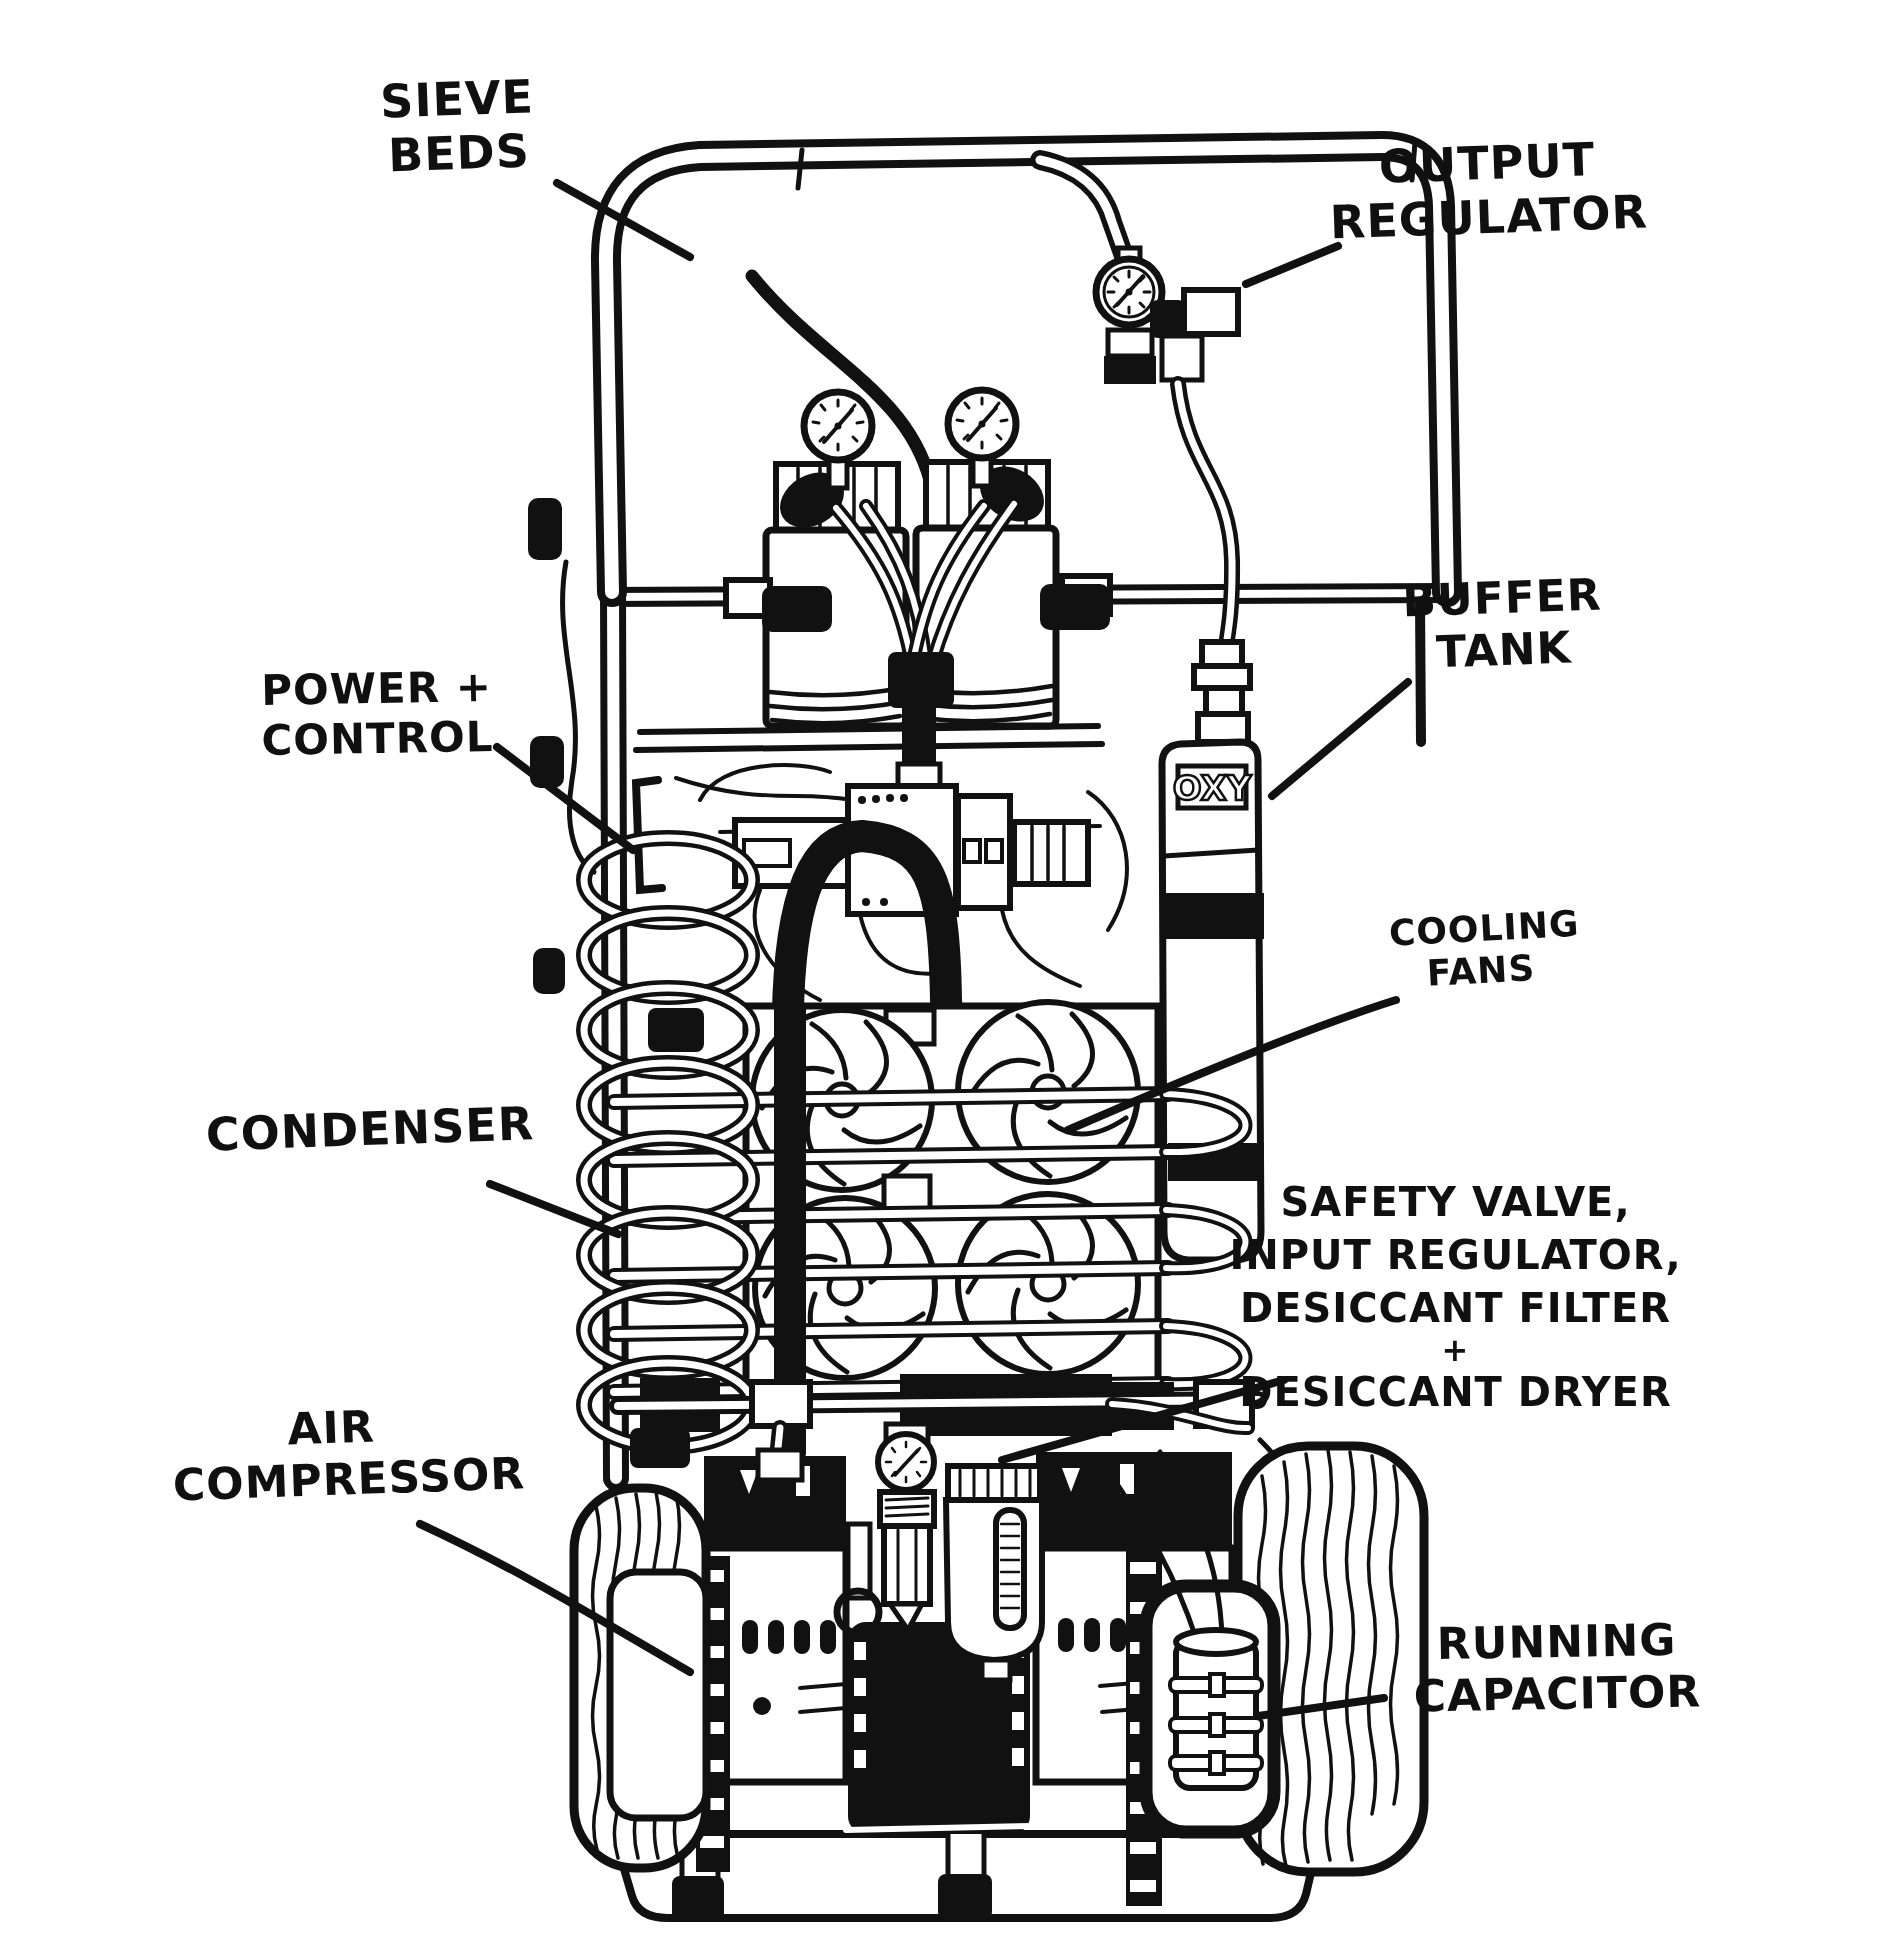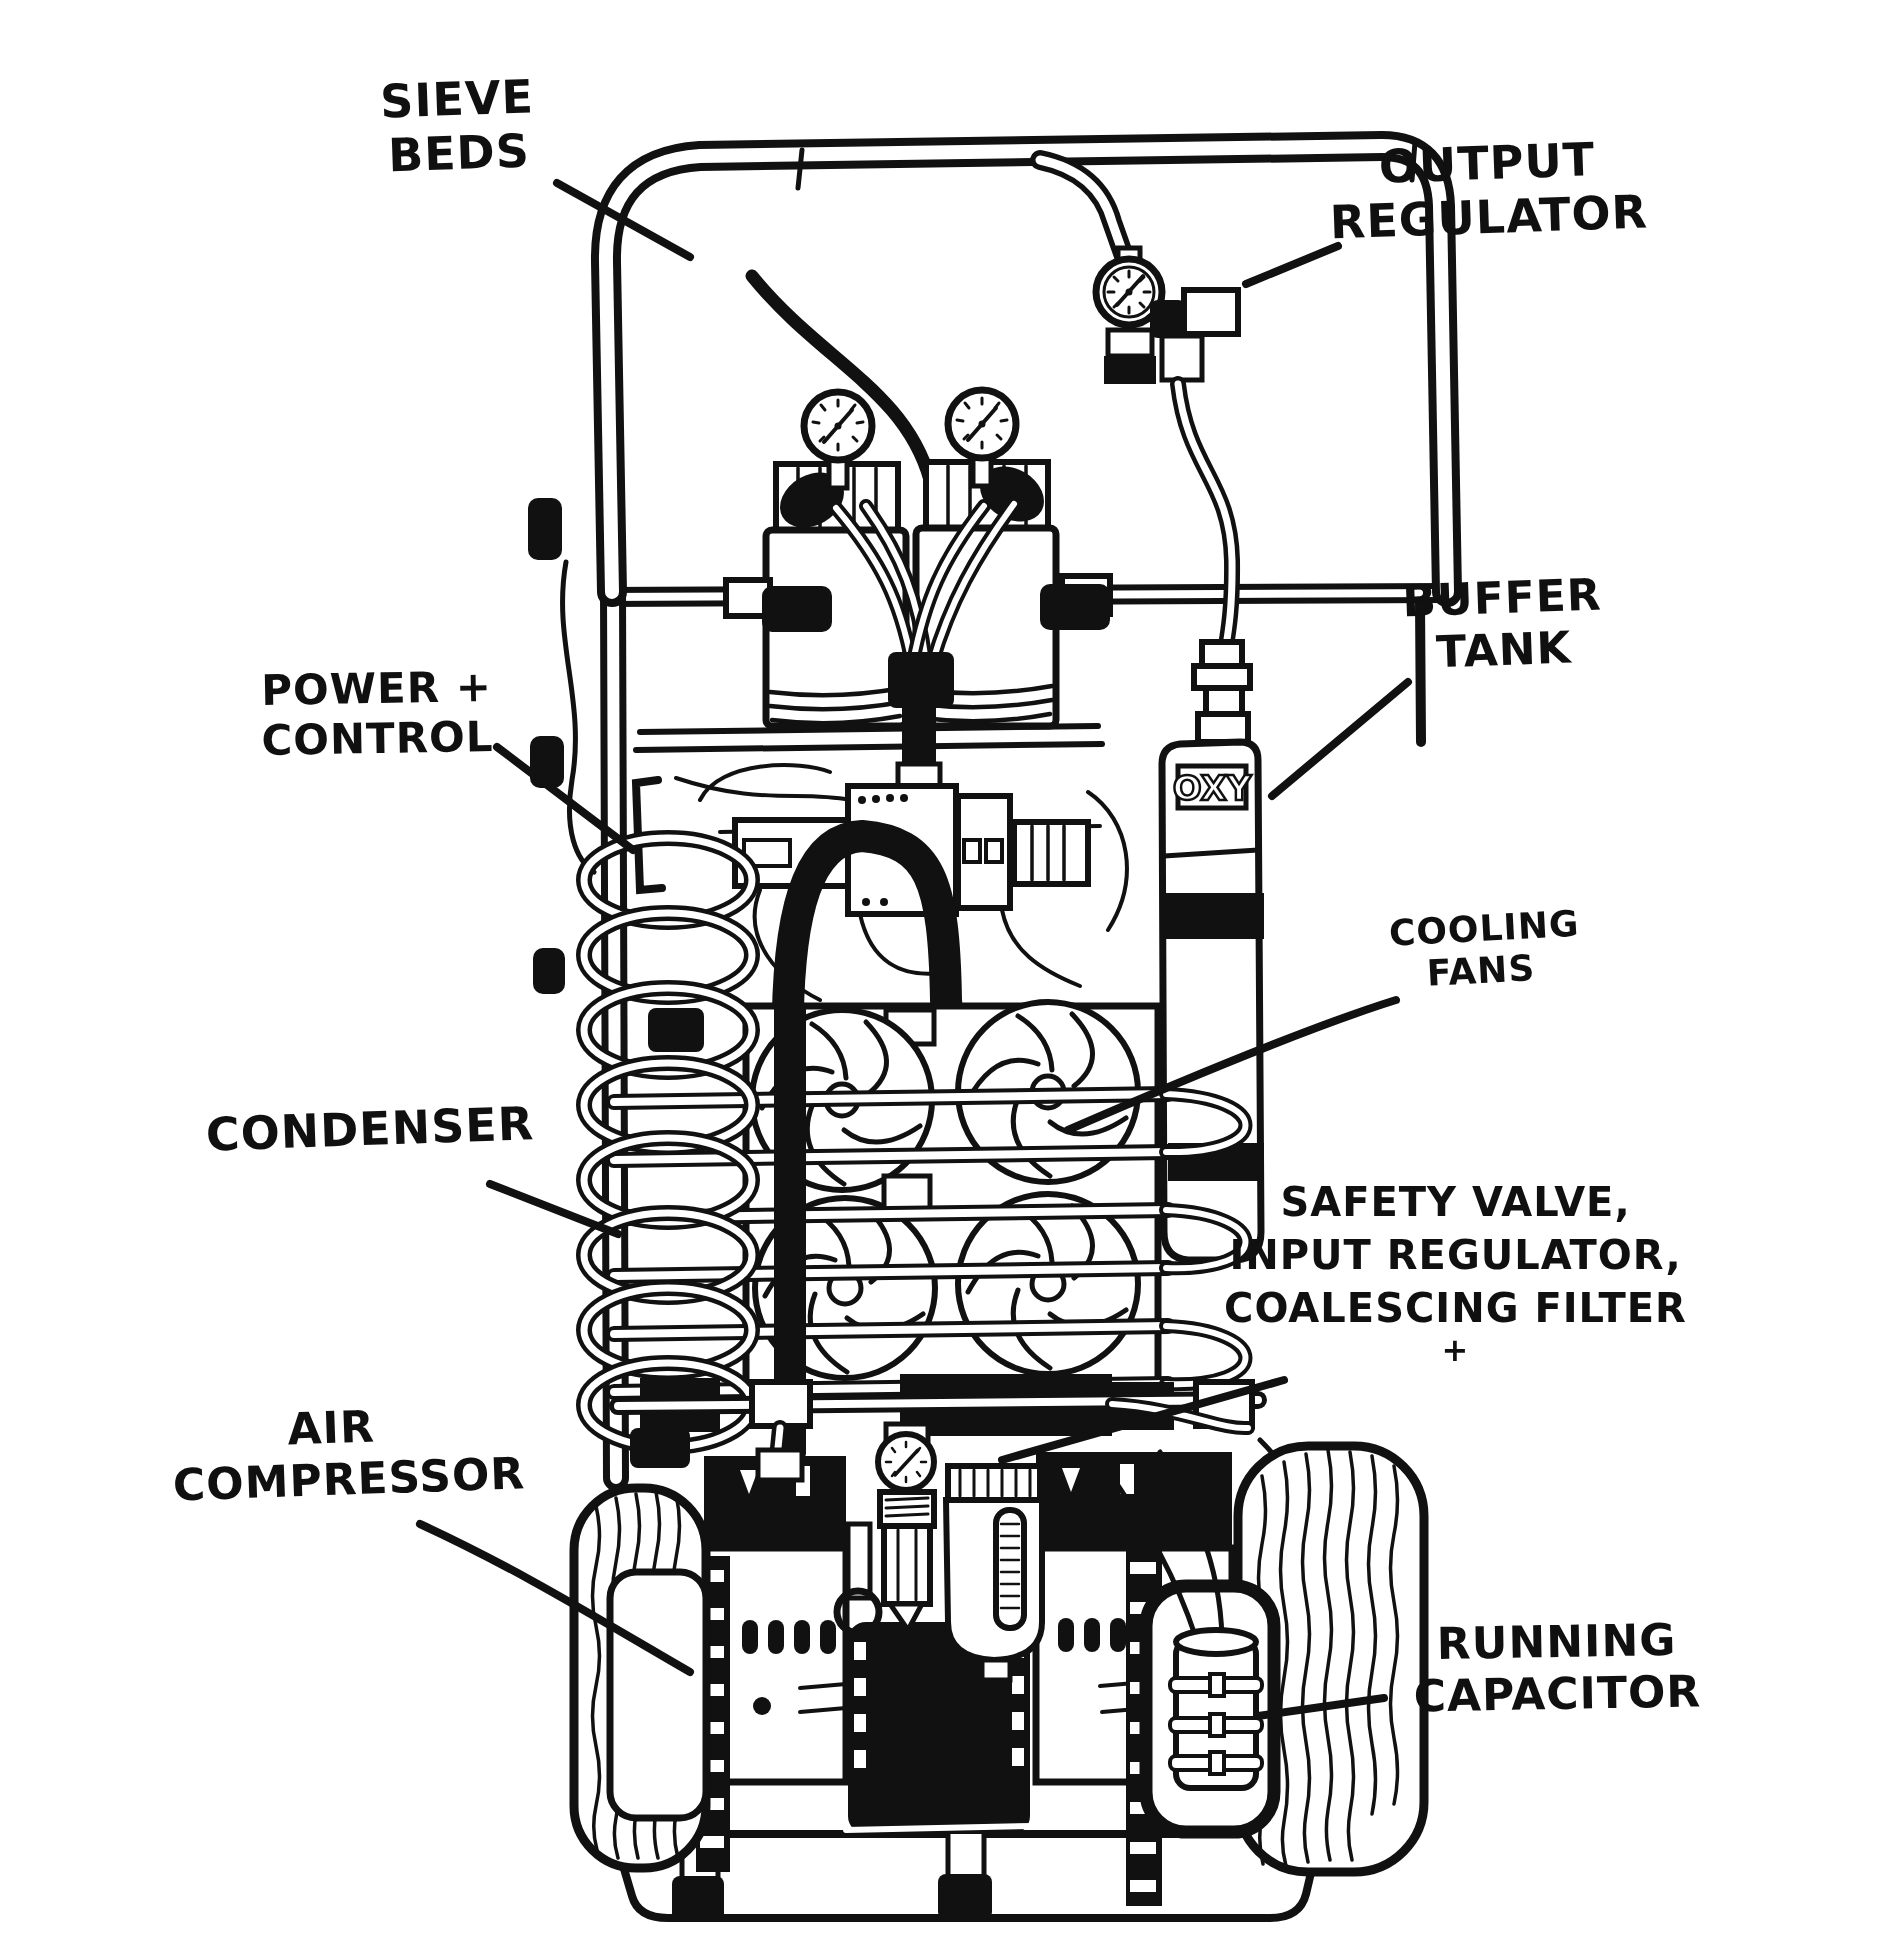--- a/index.html
+++ b/index.html
@@ -393,22 +393,23 @@
   <div>FANS</div>
 </div>
 
 <div class="lbl t-2" style="left:200px;top:1102px;width:340px;font-size:46px;">
   <div>CONDENSER</div>
 </div>
 
 <div class="lbl" style="left:1218px;top:1176px;width:475px;font-size:40px;line-height:1.32;">
   <div>SAFETY VALVE,</div>
   <div>INPUT REGULATOR,</div>
-  <div>COALESCING FILTER</div>
+  <div>DESICCANT FILTER</div>
   <div class="amp">+</div>
+  <div>DESICCANT DRYER</div>
 </div>
 
 <div class="lbl t-2" style="left:172px;top:1402px;width:320px;font-size:44px;">
   <div>AIR</div>
   <div>COMPRESSOR</div>
 </div>
 
 <div class="lbl t-1" style="left:1392px;top:1616px;width:330px;font-size:44px;">
   <div>RUNNING</div>
   <div>CAPACITOR</div>

